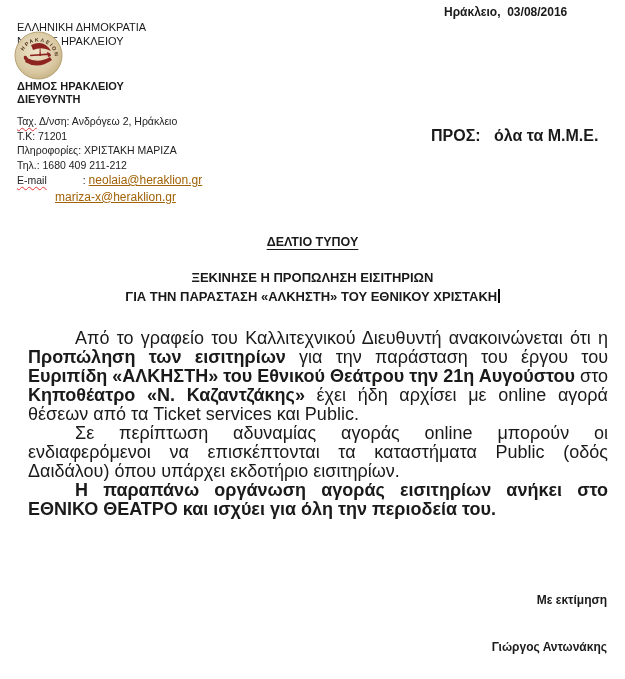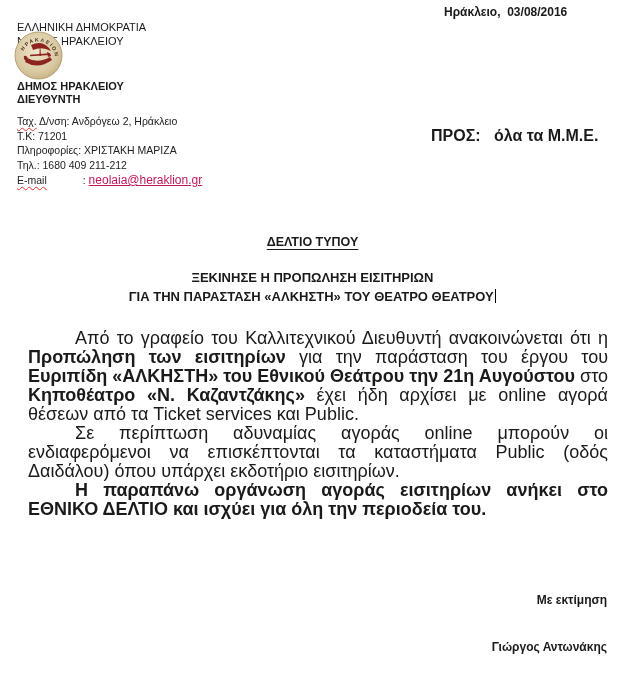--- a/index.html
+++ b/index.html
@@ -16,21 +16,21 @@
   .seal { position:absolute; left:14px; top:31px; width:49px; height:49px; }
   .dept { position:absolute; left:17px; top:80px; font-size:11px; font-weight:bold; line-height:13px; }
   .contact { position:absolute; left:17px; top:114px; font-size:10.5px; line-height:14.5px; color:#222; }
   .contact .row { display:block; }
   .squig {
     text-decoration:underline; text-decoration-style:wavy;
     text-decoration-color:#e03333; text-decoration-thickness:1px; text-underline-offset:2px;
   }
   .email-row { margin-top:1px; }
   .email {
-    font-size:12px; color:#be185d; text-decoration:underline; cursor:pointer;
+    font-size:12px; color:#a16207; text-decoration:underline; cursor:pointer;
   }
   .email2 { display:block; margin-left:38px; margin-top:2px; }
 
   
   .date { position:absolute; left:408px; top:5px; font-size:12px; font-weight:bold; }
   .pros { position:absolute; left:395px; top:83px; font-size:16px; font-weight:bold;margin-top:44px; }
 
   
   .kicker { position:absolute; left:0; top:235px; width:625px; text-align:center;
     font-size:12.5px; font-weight:bold; }
@@ -93,34 +93,34 @@
   <div class="dept">
     <div>ΔΗΜΟΣ ΗΡΑΚΛΕΙΟΥ</div>
     <div>ΔΙΕΥΘΥΝΤΗ</div>
   </div>
 
   <div class="contact">
     <span class="row"><span class="squig">Ταχ.</span><span> Δ/νση: Ανδρόγεω 2, Ηράκλειο</span></span>
     <span class="row">Τ.Κ: 71201</span>
     <span class="row">Πληροφορίες: ΧΡΙΣΤΑΚΗ ΜΑΡΙΖΑ</span>
     <span class="row">Τηλ.: 1680 409 211-212</span>
-    <span class="row email-row"><span class="squig">E-mail</span><span class="pre">: </span><a class="email">neolaia@heraklion.gr</a></span>
+    <span class="row email-row"><span class="squig">E-mail</span><span class="pre">: </span><a class="email">neolaia@heraklion.gr</a><a class="email email2">mariza-x@heraklion.gr</a></span>
   </div>
 
   <div class="date pre">Ηράκλειο,  03/08/2016</div>
   <div class="pros pre">ΠΡΟΣ:   όλα τα Μ.Μ.Ε.</div>
 
   <div class="kicker">
     <span>ΔΕΛΤΙΟ ΤΥΠΟΥ</span>
   </div>
   <div class="title1">ΞΕΚΙΝΗΣΕ Η ΠΡΟΠΩΛΗΣΗ ΕΙΣΙΤΗΡΙΩΝ</div>
-  <div class="title2"><span>ΓΙΑ ΤΗΝ ΠΑΡΑΣΤΑΣΗ «ΑΛΚΗΣΤΗ» ΤΟΥ ΘΕΑΤΡΟ ΘΕΑΤΡΟΥ</span><span class="caret"></span></div>
+  <div class="title2"><span>ΓΙΑ ΤΗΝ ΠΑΡΑΣΤΑΣΗ «ΑΛΚΗΣΤΗ» ΤΟΥ ΕΘΝΙΚΟΥ ΧΡΙΣΤΑΚΗ</span><span class="caret"></span></div>
 
   <div class="bodytext">
     <p><span>Από το γραφείο του Καλλιτεχνικού Διευθυντή ανακοινώνεται ότι η </span><span style="font-weight: bold;">Προπώληση των εισιτηρίων</span><span> για την παράσταση του έργου του </span><span style="font-weight: bold;">Ευριπίδη «ΑΛΚΗΣΤΗ» του Εθνικού Θεάτρου την 21η Αυγούστου</span><span> στο </span><span style="font-weight: bold;">Κηποθέατρο «Ν. Καζαντζάκης»</span><span> έχει ήδη αρχίσει με online αγορά θέσεων από τα Ticket services και Public.</span></p>
     <p><span>Σε περίπτωση αδυναμίας αγοράς online μπορούν οι ενδιαφερόμενοι να επισκέπτονται τα καταστήματα Public (οδός Δαιδάλου) όπου υπάρχει εκδοτήριο εισιτηρίων.</span></p>
-    <p class="bold-p"><span style="font-weight: bold;">Η παραπάνω οργάνωση αγοράς εισιτηρίων ανήκει στο ΕΘΝΙΚΟ ΔΕΛΤΙΟ και ισχύει για όλη την περιοδεία του.</span></p>
+    <p class="bold-p"><span style="font-weight: bold;">Η παραπάνω οργάνωση αγοράς εισιτηρίων ανήκει στο ΕΘΝΙΚΟ ΘΕΑΤΡΟ και ισχύει για όλη την περιοδεία του.</span></p>
   </div>
 
   <div class="foot foot-closing">Με εκτίμηση</div>
   <div class="foot foot-name">Γιώργος Αντωνάκης</div>
 
 </div>
 
 </body></html>

